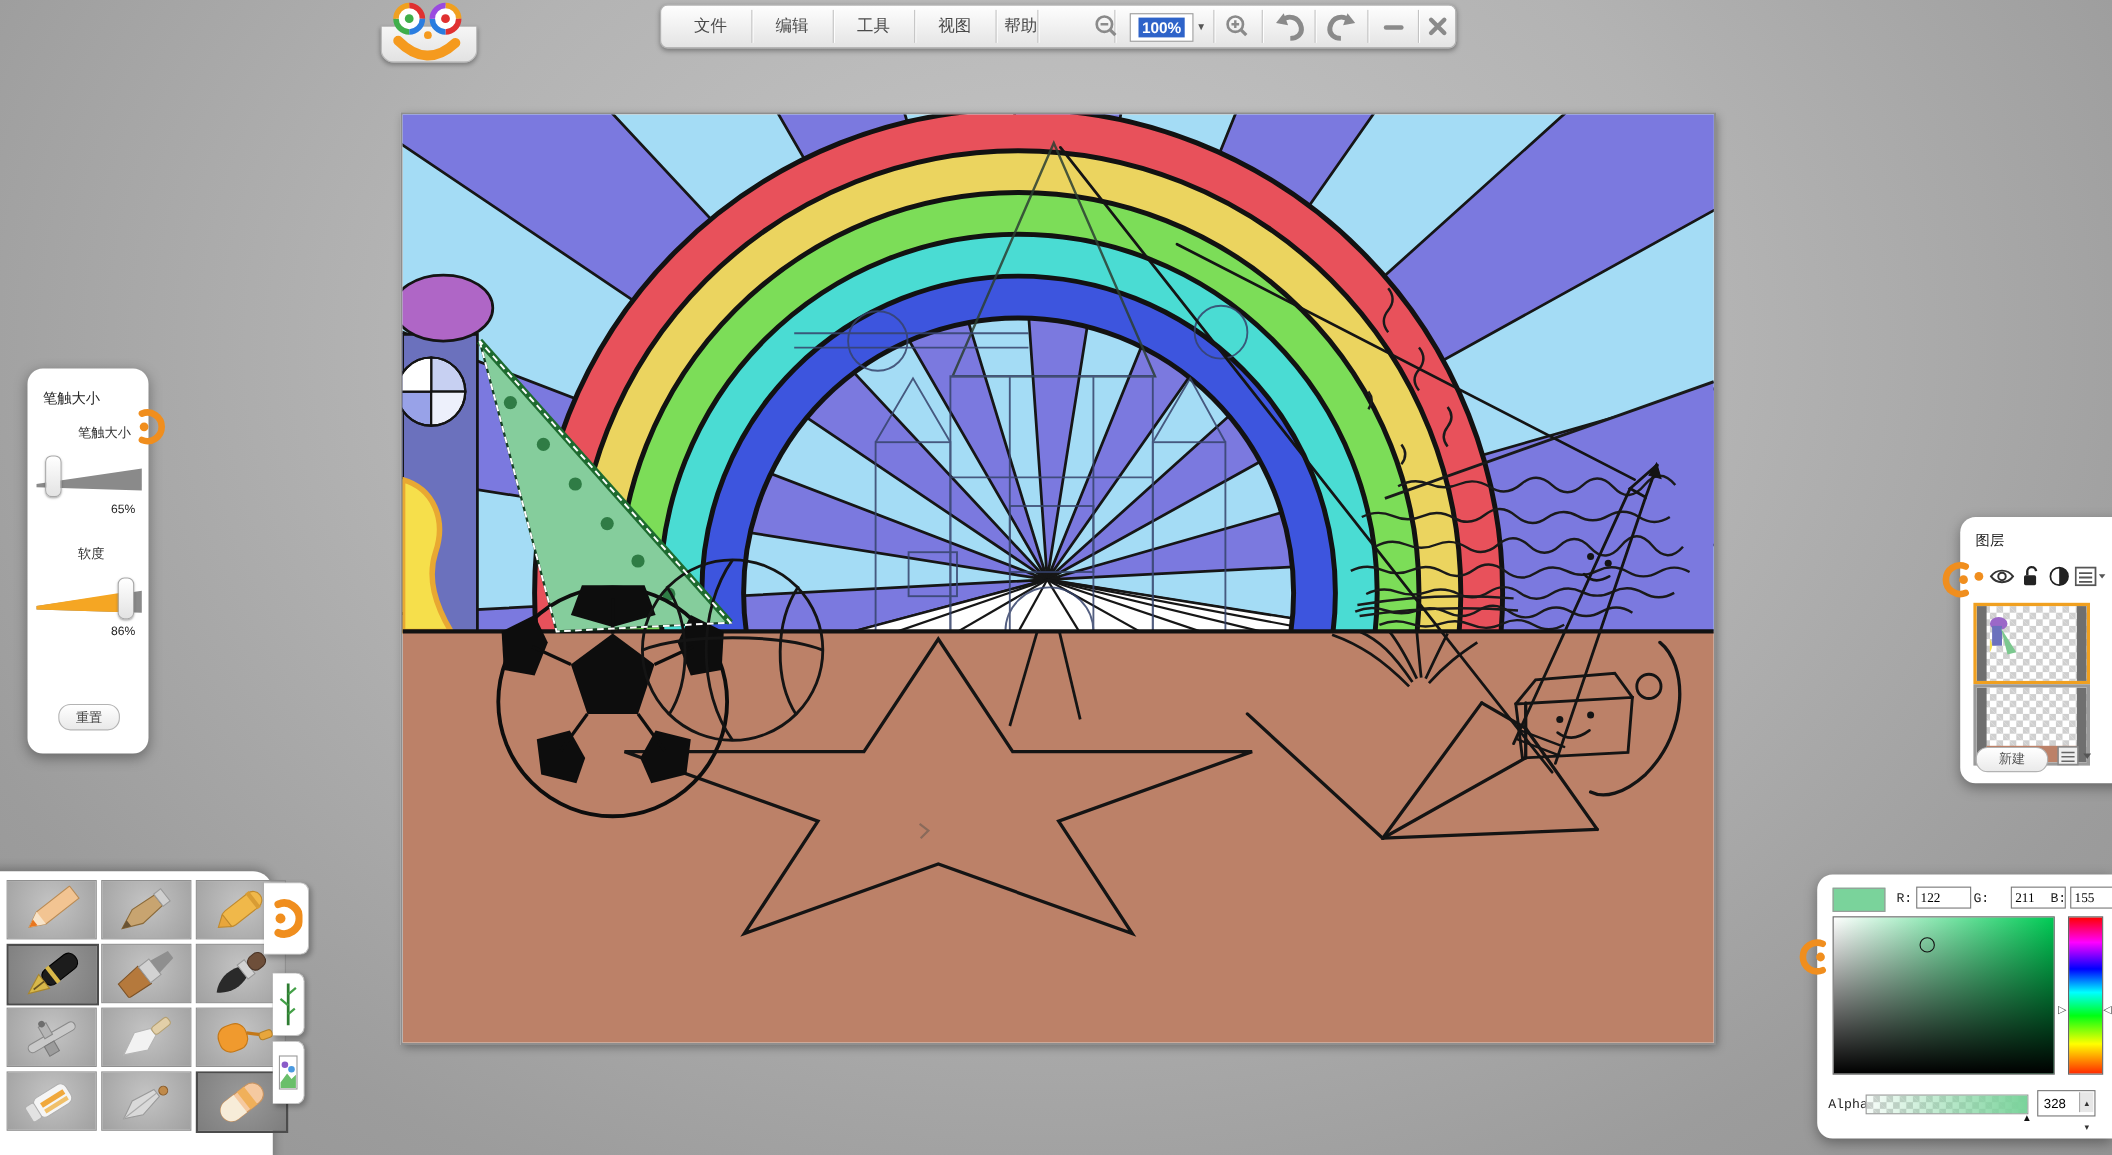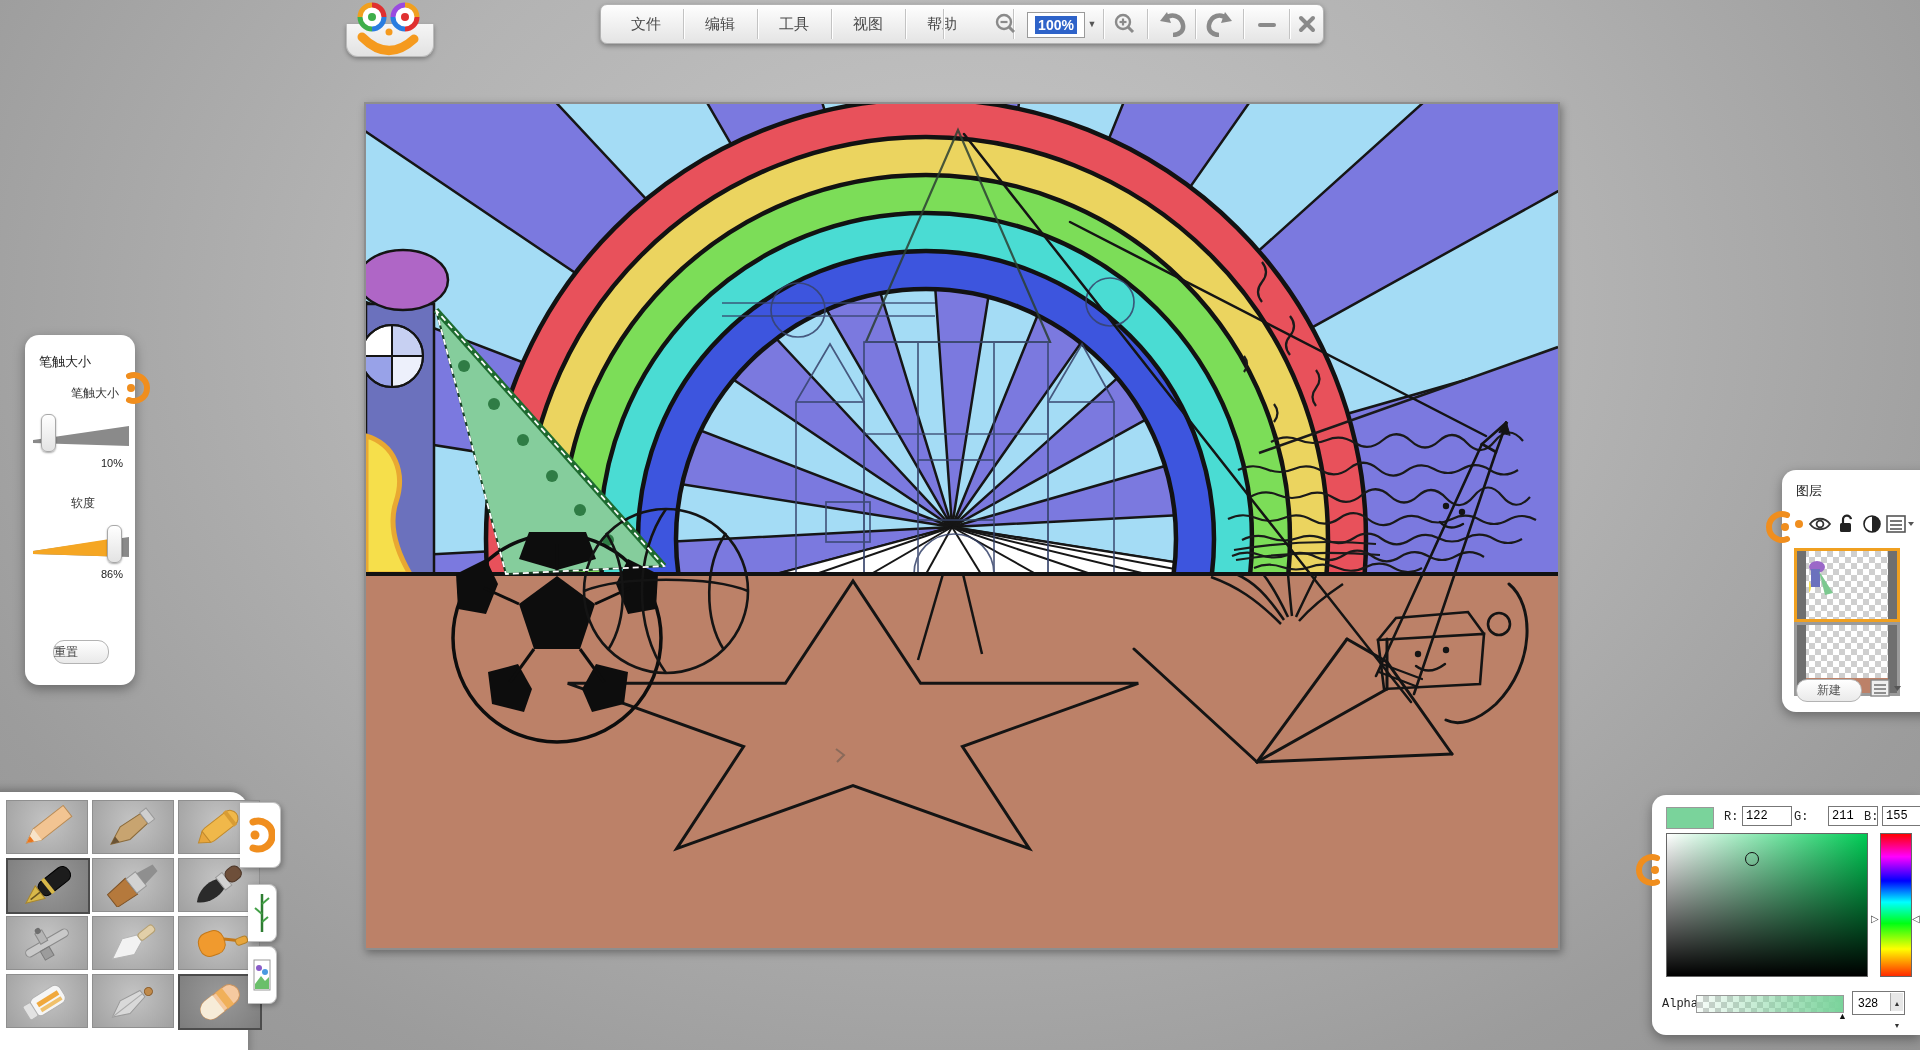--- a/index.html
+++ b/index.html
@@ -27,21 +27,21 @@
   .handle{position:absolute;}
   
   #pencil-panel{left:25px;top:335px;width:110px;height:350px;}
   #pencil-panel .title{position:absolute;left:14px;top:18px;font-size:13px;color:#222;}
   #pencil-panel .lbl{position:absolute;left:14px;font-size:12px;color:#333;margin-left:32px;}
   .slider{position:absolute;left:8px;width:96px;height:30px;}
   .sl-handle{position:absolute;top:-6px;width:13px;height:36px;border-radius:6px;background:linear-gradient(#fff,#e3e3e3);
              border:1px solid #a8a8a8;box-shadow:0 1px 2px rgba(0,0,0,.35);}
   .sl-val{position:absolute;right:12px;font-size:11px;color:#222;}
   #reset-btn{position:absolute;left:28px;top:305px;width:54px;height:22px;border:1px solid #b3b3b3;border-radius:11px;
-             background:linear-gradient(#fff,#e9e9e9);font-size:12px;color:#444;line-height:22px;}
+             background:linear-gradient(#fff,#e9e9e9);font-size:12px;color:#444;text-align:center;line-height:22px;}
   
   #palette{position:absolute;left:-8px;top:792px;width:256px;height:266px;background:#fff;border-radius:0 18px 0 0;
            box-shadow:0 -2px 10px rgba(0,0,0,.3);}
   .tile{position:absolute;width:80px;height:52px;background:radial-gradient(circle at 50% 40%,#c4c4c4,#a0a0a0);
         border:1px solid #8f8f8f;display:flex;align-items:center;justify-content:center;}
   .tile.active{background:radial-gradient(circle at 50% 40%,#9a9a9a,#7d7d7d);border:2px solid #4c4c4c;}
   .side-tab{position:absolute;background:#fff;border:1px solid #c0c0c0;border-left:none;border-radius:0 8px 8px 0;
             box-shadow:2px 2px 5px rgba(0,0,0,.25);display:flex;align-items:center;justify-content:center;}
   
   #layers-panel{left:1782px;top:470px;width:138px;height:242px;border-radius:14px 0 0 14px;padding-left:32px;}
@@ -51,21 +51,21 @@
   .checker{background-image:linear-gradient(45deg,#cfcfcf 25%,transparent 25%,transparent 75%,#cfcfcf 75%),
            linear-gradient(45deg,#cfcfcf 25%,transparent 25%,transparent 75%,#cfcfcf 75%);
            background-size:12px 12px;background-position:0 0,6px 6px;background-color:#fff;}
   .thumb .side{position:absolute;top:0;width:9px;height:100%;background:#6f6f6f;}
   #lay-scroll{position:absolute;right:4px;top:76px;width:13px;height:148px;background:#e2e2e2;border:1px solid #bdbdbd;}
   #new-btn{position:absolute;left:14px;bottom:10px;width:64px;height:21px;border:1px solid #b3b3b3;border-radius:11px;
            background:linear-gradient(#fff,#eaeaea);font-size:12px;color:#555;text-align:center;line-height:21px;}
   
   #color-panel{left:1652px;top:795px;width:268px;height:240px;border-radius:14px 0 0 14px;}
   .cp-lbl{position:absolute;font-size:12px;color:#222;font-family:"Liberation Mono","DejaVu Sans Mono",monospace;}
-  .cp-input{position:absolute;width:42px;height:18px;border:1px solid #777;font-size:12px;padding:0 3px;font-family:Liberation Mono, monospace;}
+  .cp-input{position:absolute;width:42px;height:18px;border:1px solid #777;font-size:12px;padding:0 3px;font-family:Liberation Serif, serif;}
   #sv-box{position:absolute;left:14px;top:38px;width:200px;height:142px;border:1px solid #666;
           background:linear-gradient(to bottom,rgba(0,0,0,0),#000),linear-gradient(to right,#fff,#00cb55);}
   #sv-marker{position:absolute;left:78px;top:18px;width:12px;height:12px;border:1.5px solid #111;border-radius:50%;}
   #hue-bar{position:absolute;left:228px;top:38px;width:30px;height:142px;border:1px solid #666;
            background:linear-gradient(to bottom,#ff0000,#ff00ff 16%,#0000ff 33%,#00ffff 48%,#00ff14 63%,#ffff00 81%,#ff2a00 100%);}
   .hue-mark{position:absolute;font-size:10px;color:#444;}
   #alpha-bar{position:absolute;left:44px;top:200px;width:146px;height:16px;border:1px solid #999;position:absolute;}
   #alpha-fill{position:absolute;inset:0;background:linear-gradient(to right,rgba(122,211,155,.05),#7ad39b);}
   #alpha-spin{position:absolute;left:200px;top:196px;width:46px;height:22px;border:1px solid #777;background:#fff;
               font-size:12px;line-height:22px;padding-left:5px;}
@@ -276,21 +276,21 @@
 
   <div id="toolbar">
     <div class="mbtn" style="left:10px">文件</div>
     <div class="msep" style="left:82px"></div>
     <div class="mbtn" style="left:84px">编辑</div>
     <div class="msep" style="left:156px"></div>
     <div class="mbtn" style="left:158px">工具</div>
     <div class="msep" style="left:230px"></div>
     <div class="mbtn" style="left:232px">视图</div>
     <div class="msep" style="left:304px"></div>
-    <div class="mbtn" style="left:306px">帮助</div>
+    <div class="mbtn" style="left:292px">帮助</div>
     <div class="msep" style="left:342px"></div>
     <div class="msep" style="left:412px"></div>
 
     <div class="ibtn" style="left:388px;width:34px">
       <svg width="24" height="24" viewBox="0 0 24 24">
         <circle cx="10" cy="10" r="7" fill="none" stroke="#8a8a8a" stroke-width="2.4"></circle>
         <line x1="6.5" y1="10" x2="13.5" y2="10" stroke="#8a8a8a" stroke-width="2.2"></line>
         <line x1="15" y1="15" x2="20" y2="20" stroke="#8a8a8a" stroke-width="3"></line>
       </svg>
     </div>
@@ -359,21 +359,21 @@
 
   <div id="pencil-panel" class="panel">
     <div class="title">笔触大小</div>
     <div class="lbl" style="top:50px">笔触大小</div>
     <div class="slider" style="top:85px">
       <svg width="96" height="30">
         <polygon points="0,20 96,6 96,26 0,23" fill="#8a8a8a"></polygon>
       </svg>
       <div class="sl-handle" style="left:8px"></div>
     </div>
-    <div class="sl-val" style="top:122px">10%</div>
+    <div class="sl-val" style="top:122px">65%</div>
     <div class="lbl" style="top:160px">软度</div>
     <div class="slider" style="top:196px">
       <svg width="96" height="30">
         <polygon points="0,20 96,6 96,26 0,23" fill="#8a8a8a"></polygon>
         <polygon points="0,20 80,7.5 80,25.5 0,23" fill="#f5a623"></polygon>
       </svg>
       <div class="sl-handle" style="left:74px"></div>
     </div>
     <div class="sl-val" style="top:233px">86%</div>
     <div id="reset-btn">重置</div>

